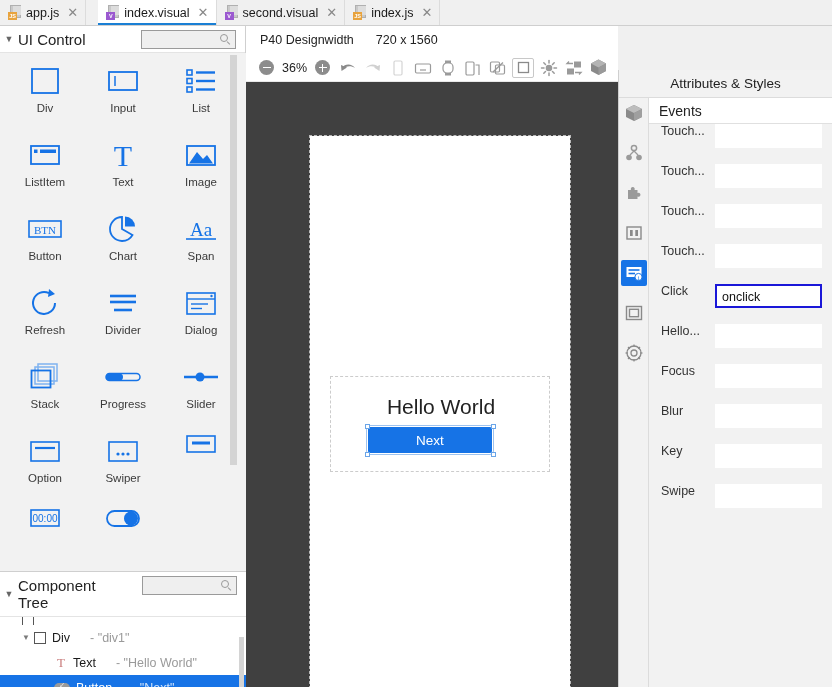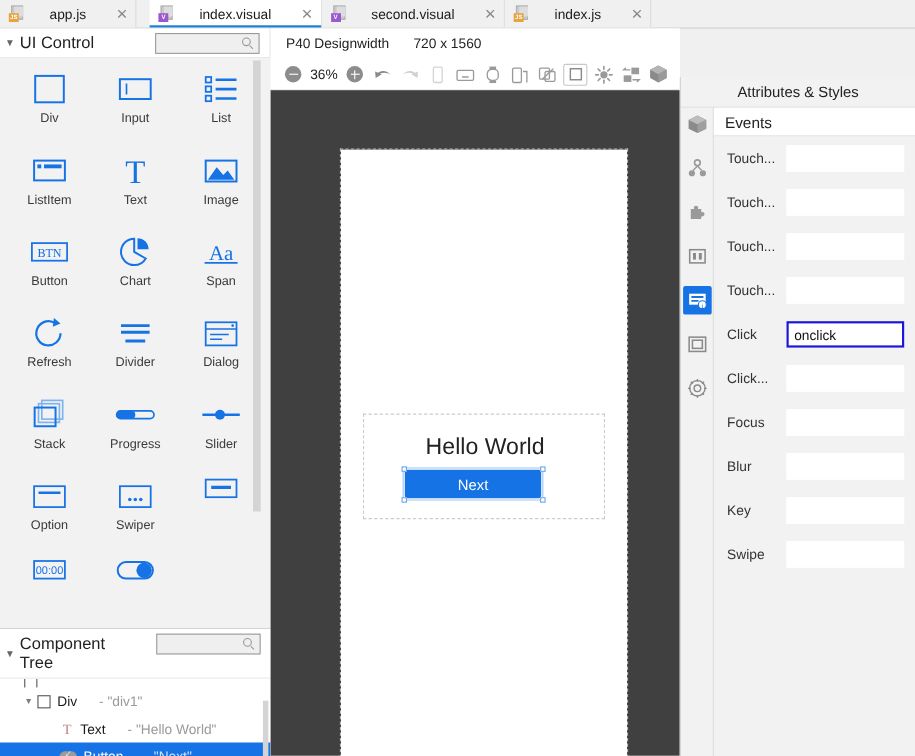--- a/index.html
+++ b/index.html
@@ -13,21 +13,21 @@
   * { box-sizing: border-box; }
 
   
   .tabbar {
     position: absolute; left: 0; top: 0; width: 832px; height: 26px;
     background: #f0f0f0;
     border-bottom: 1px solid #cfcfcf;
     display: flex; align-items: stretch;
   }
   .tab {
-    display: flex; align-items: center; gap: 23px;
+    display: flex; align-items: center; gap: 4px;
     padding: 0 7px 0 8px;
     font-size: 12.5px; color: #1a1a1a;
     background: #f0f0f0;
     border-right: 1px solid #dcdcdc;
     position: relative;
     cursor: default;
   }
   .tab.active {
     background: #ffffff;
     margin-left: 12px;
@@ -255,21 +255,21 @@
   .eventspane {
     position: absolute; left: 30px; top: 28px; width: 184px; height: 633px;
     background: #f2f2f2;
   }
   .evhead {
     height: 26px; background: #ffffff; border-bottom: 1px solid #e0e0e0;
     display: flex; align-items: center; padding-left: 10px;
     font-size: 14px; color: #222;
   }
   .evrow {
-    display: flex; align-items: center; height: 40px; padding-left: 12px;
+    display: flex; height: 40px; padding-left: 12px;
   }
   .evlabel {
     width: 54px; font-size: 12.5px; color: #333; flex: 0 0 auto;
   }
   .evinput {
     width: 107px; height: 24px; background: #ffffff;
     border: 1px solid #ffffff; font-size: 12.5px; color: #111;
     padding: 0 5px; line-height: 22px; cursor: text;
     font-family: "Liberation Sans", sans-serif;
   }
@@ -784,21 +784,21 @@
     </div>
     <div class="evrow">
       <span class="evlabel">Touch...</span>
       <div class="evinput"></div>
     </div>
     <div class="evrow">
       <span class="evlabel">Click</span>
       <div class="evinput focused">onclick</div>
     </div>
     <div class="evrow">
-      <span class="evlabel">Click...</span>
+      <span class="evlabel">Hello...</span>
       <div class="evinput"></div>
     </div>
     <div class="evrow">
       <span class="evlabel">Focus</span>
       <div class="evinput"></div>
     </div>
     <div class="evrow">
       <span class="evlabel">Blur</span>
       <div class="evinput"></div>
     </div>

